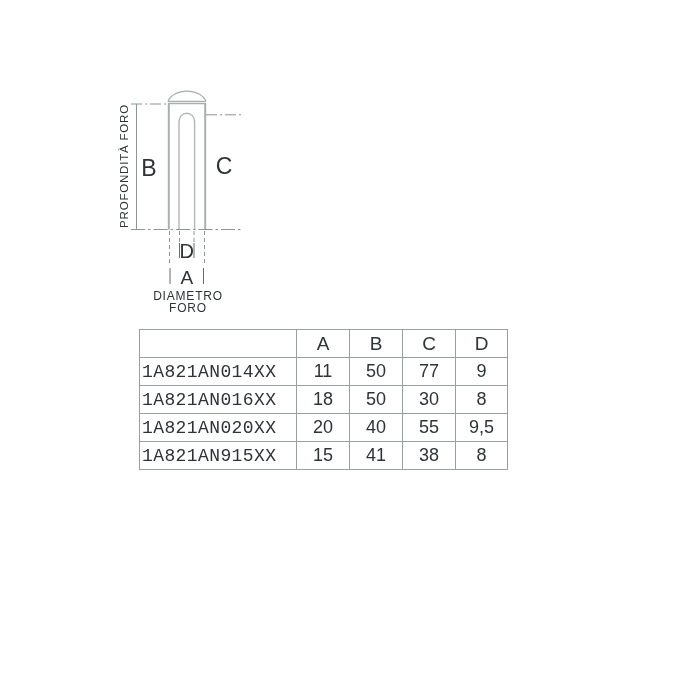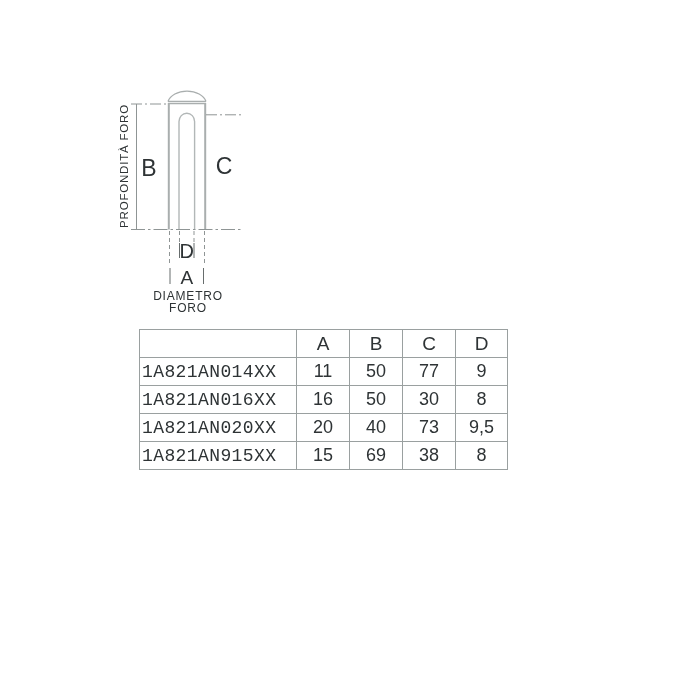--- a/index.html
+++ b/index.html
@@ -139,35 +139,35 @@
     <tbody>
       <tr>
         <td class="code">1A821AN014XX</td>
         <td>11</td>
         <td>50</td>
         <td>77</td>
         <td>9</td>
       </tr>
       <tr>
         <td class="code">1A821AN016XX</td>
-        <td>16</td>
+        <td>18</td>
         <td>50</td>
         <td>30</td>
         <td>8</td>
       </tr>
       <tr>
         <td class="code">1A821AN020XX</td>
         <td>20</td>
         <td>40</td>
-        <td>73</td>
+        <td>55</td>
         <td>9,5</td>
       </tr>
       <tr>
         <td class="code">1A821AN915XX</td>
         <td>15</td>
-        <td>69</td>
+        <td>41</td>
         <td>38</td>
         <td>8</td>
       </tr>
     </tbody>
   </table>
 
 </div>
 
 </body></html>

